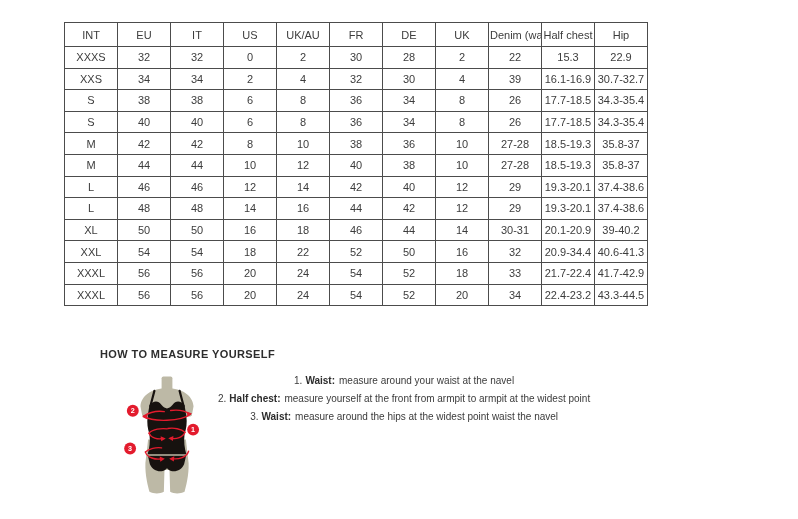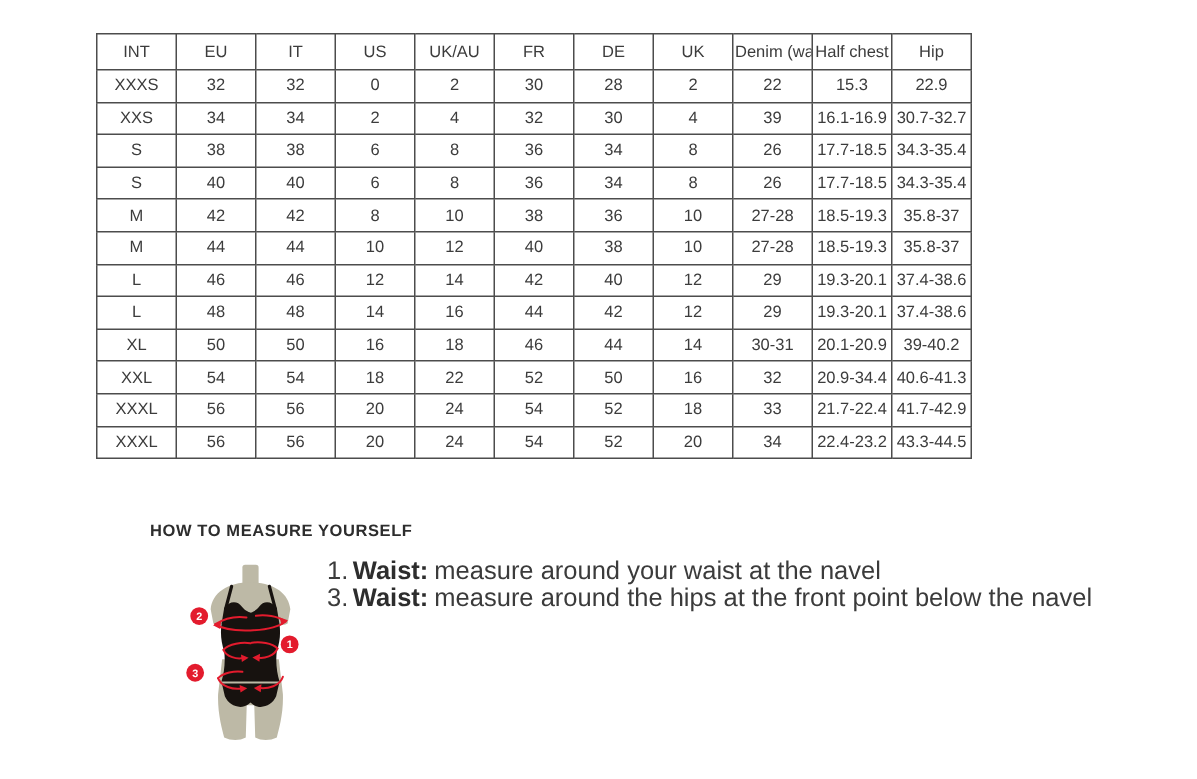--- a/index.html
+++ b/index.html
@@ -15,21 +15,21 @@
         font-weight:400;padding:0 1px;overflow:hidden;white-space:nowrap;}
   table.size-table th{height:23px;}
   table.size-table td{height:20.6px;}
 
   
   .measure-section{position:absolute;left:64px;top:348px;width:660px;margin-left:36px;}
   .measure-heading{font-size:11px;font-weight:700;letter-spacing:.4px;color:#2d2d2d;}
   .measure-body{display:flex;align-items:flex-start;margin-top:10px;}
   svg.figure{width:90px;height:130px;margin-left:22px;flex:0 0 auto;}
   .steps{margin:0 0 0 6px;padding:2px 0 0 0;list-style:none;}
-  .step{font-size:17px;line-height:18px;color:#3b3b3b;white-space:nowrap;}
+  .step{font-size:10px;line-height:18px;color:#3b3b3b;white-space:nowrap;text-align:center;}
   .step .step-num{margin-right:3px;}
   .step .step-term{font-weight:700;margin-right:4px;color:#2d2d2d;}
 
   
   .skin{fill:var(--mannequin,#bdb9a6);}
   .garment{fill:var(--garment,#17120f);}
   .garment-stroke{stroke:var(--garment,#17120f);stroke-width:2.4;fill:none;stroke-linecap:round;}
   .tape{stroke:var(--accent,#e31b2d);stroke-width:1.5;fill:none;stroke-linecap:round;}
   .arrow{fill:var(--accent,#e31b2d);}
   .marker-circle{fill:var(--accent,#e31b2d);}
@@ -280,18 +280,21 @@
           <circle class="marker-circle" cx="9" cy="80" r="6.6"></circle>
           <text class="marker-num" x="9" y="83" text-anchor="middle">3</text>
         </g>
       </svg>
 
       <ol class="steps">
         <li class="step">
           <span class="step-num">1.</span><span class="step-term">Waist:</span><span class="step-desc">measure around your waist at the navel</span>
         </li>
         <li class="step">
-          <span class="step-num">3.</span><span class="step-term">Waist:</span><span class="step-desc">measure around the hips at the front point below the navel</span>
+          <span class="step-num">2.</span><span class="step-term">Half chest:</span><span class="step-desc">measure yourself at the front from armpit to armpit at the widest point</span>
+        </li>
+        <li class="step">
+          <span class="step-num">3.</span><span class="step-term">Waist:</span><span class="step-desc">measure around the hips at the widest point waist the navel</span>
         </li>
       </ol>
     </div>
   </div>
 </div>
 
 </body></html>

